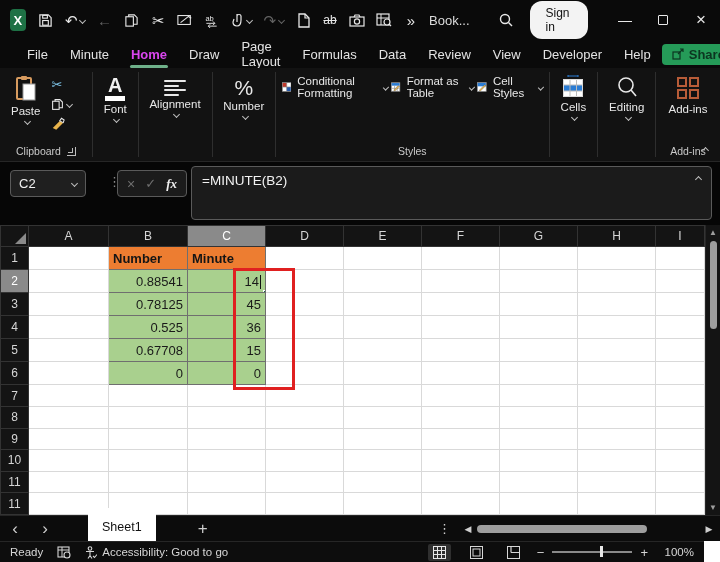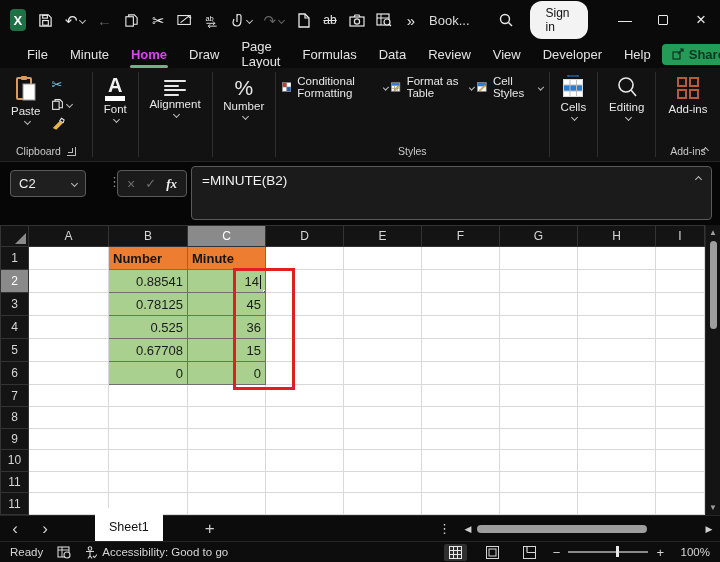--- a/index.html
+++ b/index.html
@@ -77,30 +77,30 @@
   .redbox{position:absolute;left:233px;top:43px;width:62px;height:122px;border:3px solid #e02020;z-index:5;pointer-events:none;}
 
   
   .vscroll{position:absolute;left:705px;top:225px;width:15px;height:290px;background:#141414;border-left:1px solid #262626;}
   .vscroll .arr{position:absolute;left:0;width:100%;text-align:center;color:#9e9e9e;font-size:8px;}
   .vthumb{position:absolute;left:4px;top:16px;width:7px;height:88px;background:#9e9e9e;border-radius:4px;}
 
   
   .tabbar{position:absolute;top:515px;left:0;right:0;height:26px;background:#0c0c0c;display:flex;align-items:center;border-top:1px solid #262626;}
   .tnav{color:#cfcfcf;font-size:17px;width:30px;text-align:center;line-height:1;}
-  .sheettab{margin-left:35px;background:#fff;color:#111;font-size:12.5px;height:42px;display:flex;align-items:center;padding:0 14px;border-bottom:3px solid #1e7145;}
+  .sheettab{margin-left:28px;background:#fff;color:#111;font-size:12.5px;height:42px;display:flex;align-items:center;padding:0 14px;border-bottom:3px solid #1e7145;}
   .addsheet{color:#cfcfcf;font-size:17px;margin-left:42px;}
   .tdots{color:#cfcfcf;font-size:13px;margin-left:auto;margin-right:10px;}
   .hscroll{display:flex;align-items:center;width:255px;margin-right:4px;}
   .hscroll .arr{color:#cfcfcf;font-size:9px;width:14px;text-align:center;}
   .htrack{flex:1;height:14px;position:relative;}
   .hthumb{position:absolute;left:2px;top:3px;width:170px;height:8px;background:#9e9e9e;border-radius:4px;}
 
   
-  .statusbar{position:absolute;top:541px;left:0;right:0;height:21px;background:#0d0d0d;border-top:1px solid #262626;display:flex;align-items:center;font-size:11.5px;color:#d6d6d6;padding:0 10px;}
+  .statusbar{position:absolute;top:541px;left:0;right:16px;height:21px;background:#0d0d0d;border-top:1px solid #262626;display:flex;align-items:center;font-size:11.5px;color:#d6d6d6;padding:0 10px;}
   .sb-item{margin-right:14px;display:flex;align-items:center;gap:5px;}
   .viewbtns{margin-left:auto;display:flex;align-items:center;gap:14px;margin-right:12px;}
   .viewbtn{padding:2px 5px;display:flex;align-items:center;}
   .viewbtn.active{background:#2f2f2f;border-radius:2px;}
   .zoomctl{display:flex;align-items:center;gap:8px;margin-right:10px;}
   .zoomtrack{width:80px;height:1.5px;background:#8a8a8a;position:relative;}
   .zoomthumb{position:absolute;left:48px;top:-5px;width:3px;height:11px;background:#e8e8e8;}
   .zoomsign{color:#d6d6d6;font-size:13px;}
   .zoomlabel{width:36px;text-align:right;}
 </style>

